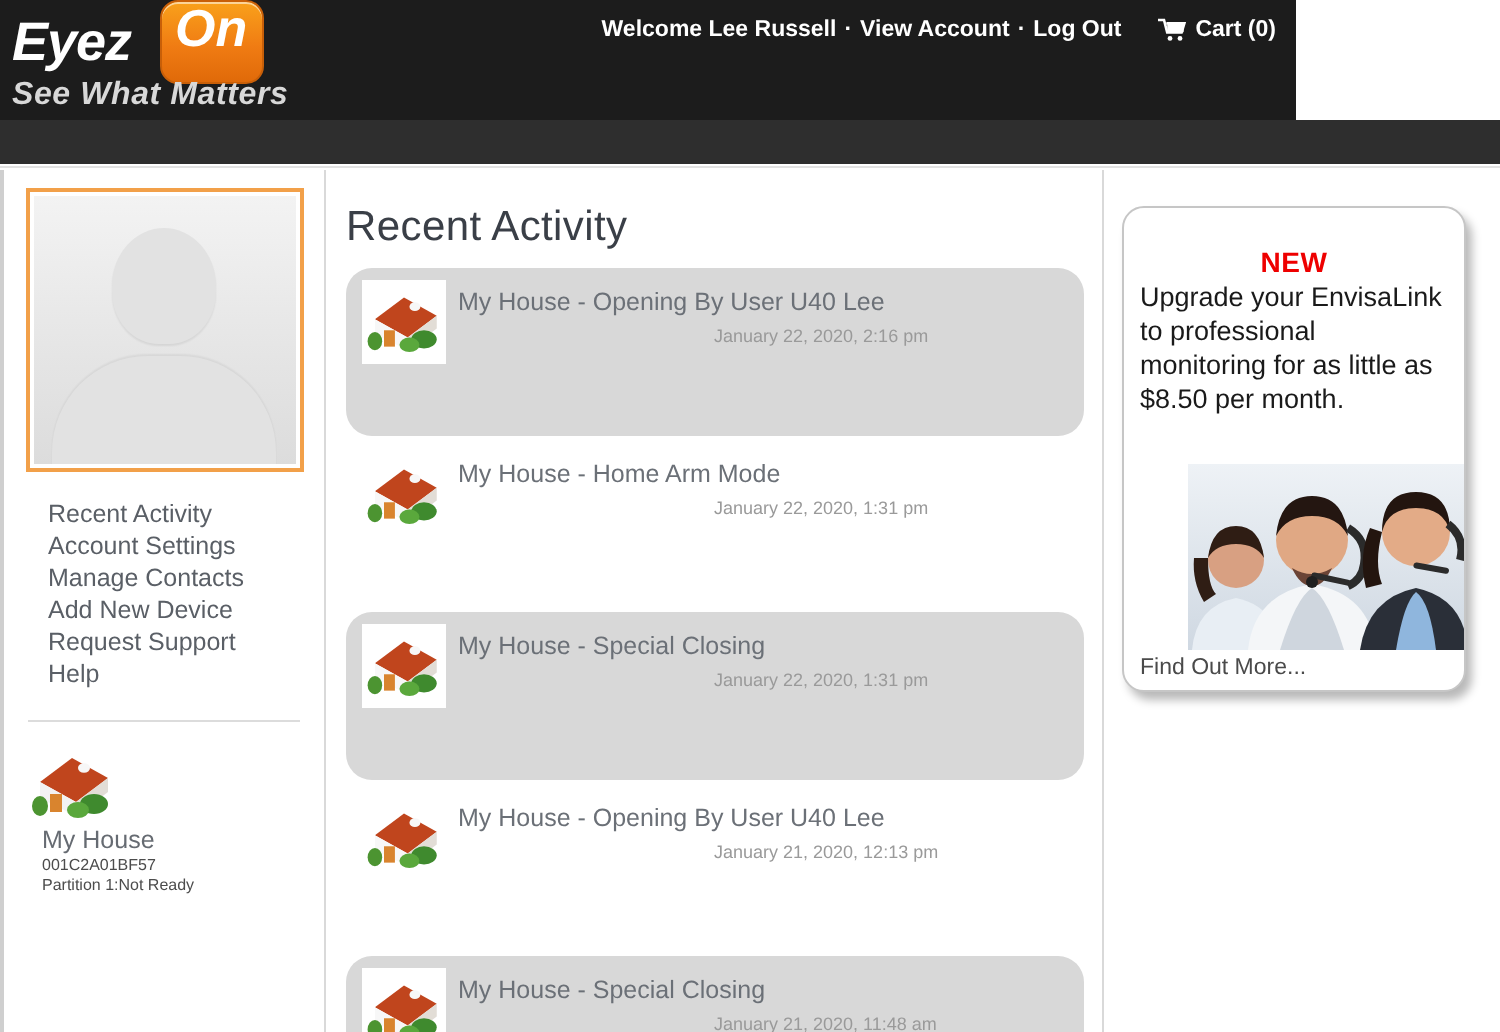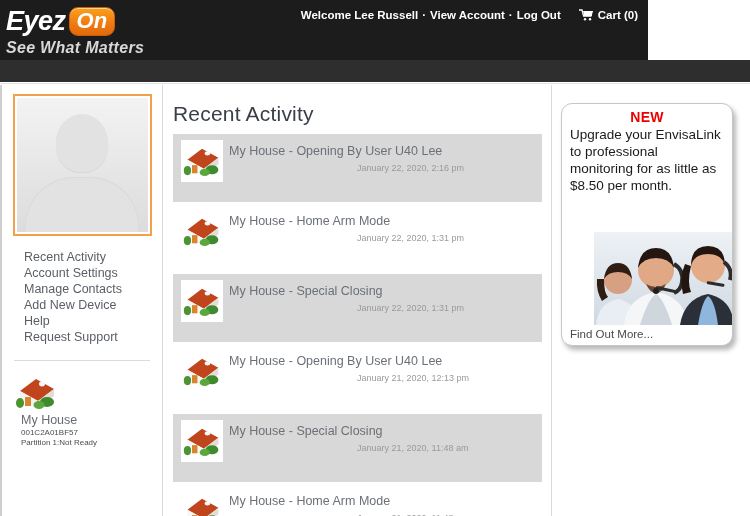--- a/index.html
+++ b/index.html
@@ -19,26 +19,26 @@
   .logo-wrap {
     position:absolute; left:6px; top:6px; width:170px; height:48px;
   }
   .logo-row { display:flex; align-items:center; height:30px; }
   .logo-eyez {
     color:#ffffff; font-size:27px; font-weight:bold; font-style:italic;
     letter-spacing:-0.5px; line-height:30px;
     font-family:"Liberation Sans", sans-serif;
   }
   .logo-on {
-    margin-left:3px;
+    margin-left:14px;
     background: linear-gradient(180deg,#f9a11b 0%, #f07c13 55%, #e06a09 100%);
     border:1px solid #c85f08;
     border-radius:9px;
-    color:#ffffff; font-size:22px; font-weight:bold; font-style:italic;
-    padding:1px 7px 2px 7px; line-height:24px;
+    color:#ffffff; font-size:26px; font-weight:bold; font-style:italic;
+    padding:1px 7px 15px 7px; line-height:24px;
     box-shadow: inset 0 1px 0 rgba(255,255,255,.55);
   }
   .logo-tag {
     color:#d8d8d8; font-size:16px; font-weight:bold; font-style:italic;
     margin-top:3px; letter-spacing:.3px;
   }
   .header-nav {
     position:absolute; right:10px; top:9px;
     color:#ffffff; font-size:11.5px; font-weight:bold;
     display:flex; align-items:flex-end; white-space:nowrap;
@@ -112,22 +112,22 @@
   
   .house { display:block; }
 
   
   .section-title {
     margin:17px 0 8px 9px; color:#3a3f47; font-size:21px; font-weight:normal;
     letter-spacing:.2px;
   }
   .activity-list { position:relative; }
   .activity-row {
-    position:relative; height:68px; margin:0 9px 2px 9px;
-    display:flex; align-items:flex-start; padding:6px 0 0 8px;
+    position:relative; height:84px; margin:0 9px 2px 9px;
+    display:flex; align-items:flex-start; padding:6px 0 0 8px;border-radius:13px;
   }
   .activity-row.shaded { background:#d8d8d8; }
   .act-icon {
     width:42px; height:42px; background:#ffffff;
     display:flex; align-items:center; justify-content:center;
     flex:0 0 auto;
   }
   .activity-row:not(.shaded) .act-icon { background:transparent; }
   .act-text { margin-left:6px; flex:1 1 auto; position:relative; }
   .act-title {
@@ -140,21 +140,21 @@
 
   
   .promo {
     position:relative; margin:18px 0 0 8px; width:172px; height:243px;
     background:#ffffff; border:1px solid #c6c6c6; border-radius:11px;
     box-shadow: 3px 4px 5px rgba(0,0,0,.28);
     overflow:hidden;
   }
   .promo-new {
     text-align:center; color:#ee0000; font-size:14px; font-weight:bold;
-    margin-top:5px; letter-spacing:.3px;
+    margin-top:19px; letter-spacing:.3px;
   }
   .promo-text {
     color:#1a1a1a; font-size:13.5px; line-height:17px;
     margin:1px 8px 0 8px;
   }
   .promo-photo {
     position:absolute; left:32px; top:128px; width:140px; height:93px;
     overflow:hidden; background:#dfe4ea;
   }
   .promo-more {
@@ -204,22 +204,22 @@
         <div class="avatar-head"></div>
         <div class="avatar-body"></div>
       </div>
     </div>
 
     <nav class="menu">
       <a href="#">Recent Activity</a>
       <a href="#">Account Settings</a>
       <a href="#">Manage Contacts</a>
       <a href="#">Add New Device</a>
+      <a href="#">Request Support</a>
       <a href="#">Help</a>
-      <a href="#">Request Support</a>
     </nav>
 
     <div class="menu-div"></div>
 
     <div class="device">
       <span>
         <svg class="house" width="44" height="36" viewBox="0 0 44 36">
           <polygon points="6,16 22,4 40,14 24,26" fill="#c0451d"></polygon>
           <polygon points="6,16 24,26 24,33 6,24" fill="#f2f2f2"></polygon>
           <polygon points="24,26 40,14 40,21 24,33" fill="#e2ddd6"></polygon>

